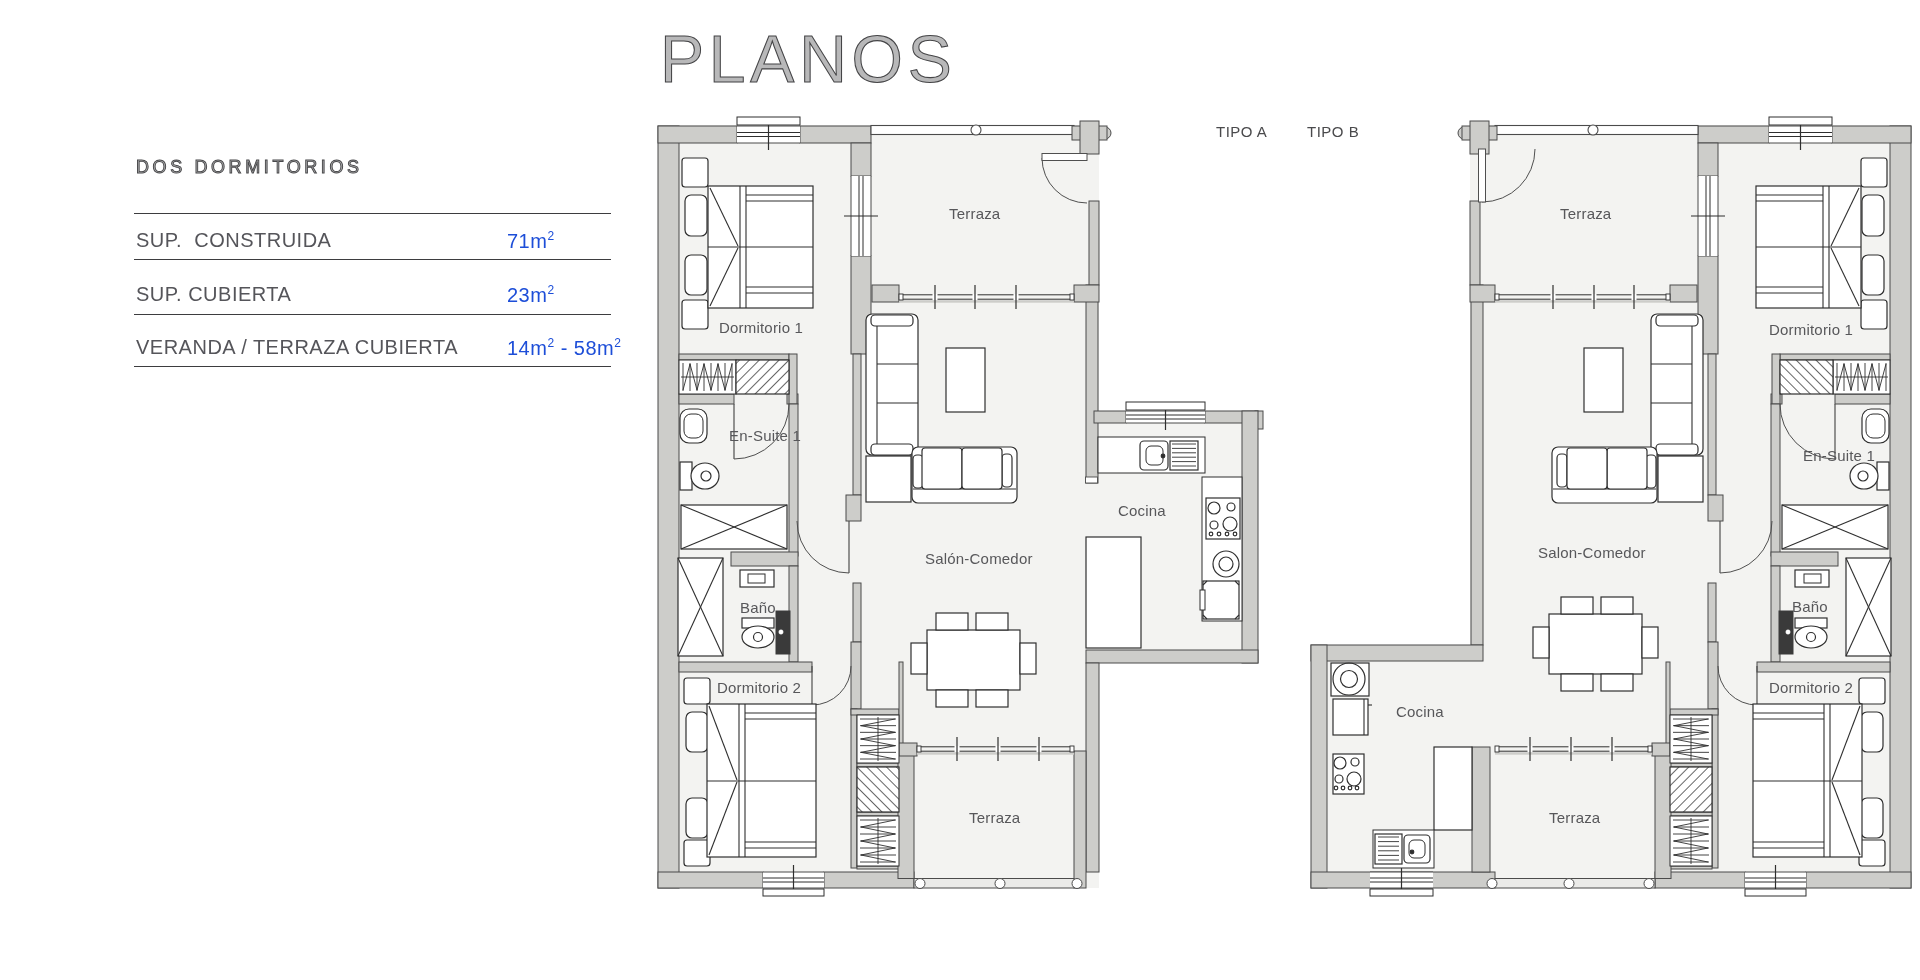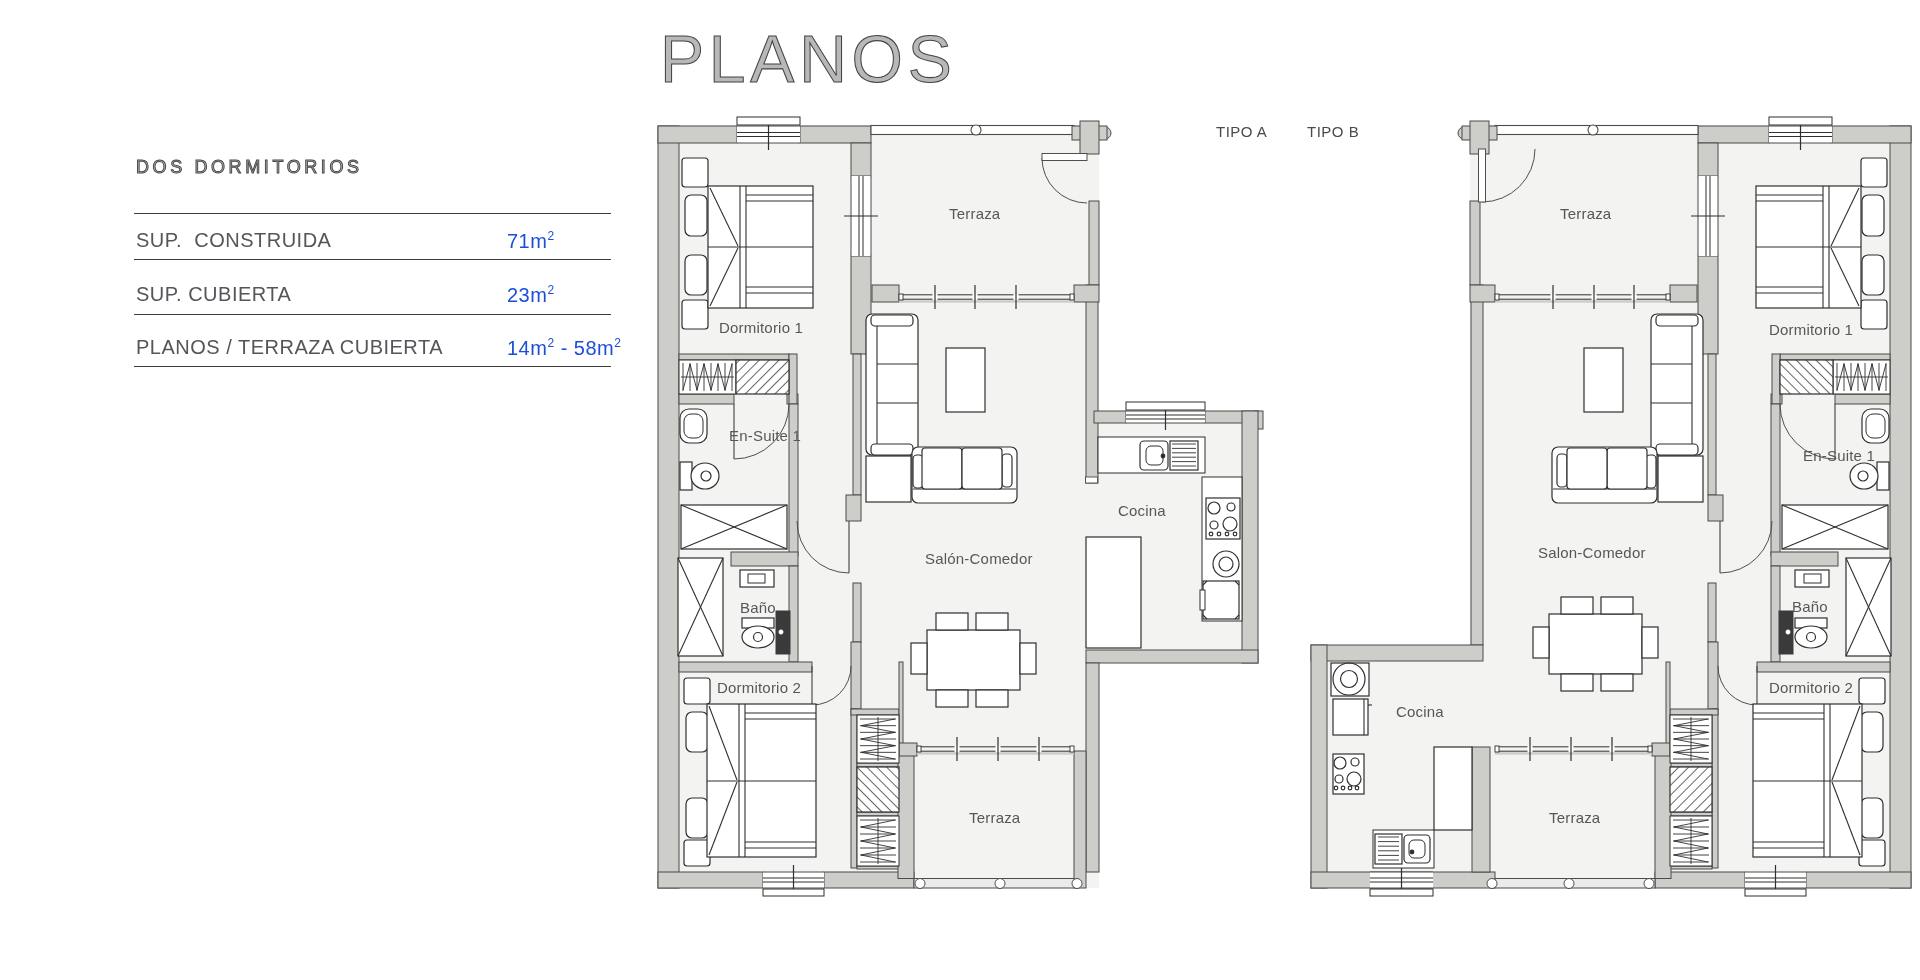--- a/index.html
+++ b/index.html
@@ -19,21 +19,21 @@
 <div class="title">PLANOS</div>
 <div class="hdr">DOS DORMITORIOS</div>
 <div class="hline" style="top:213px"></div>
 <div class="hline" style="top:259px"></div>
 <div class="hline" style="top:313.5px"></div>
 <div class="hline" style="top:365.5px"></div>
 <div class="row" style="top:229px">SUP.&nbsp; CONSTRUIDA</div>
 <div class="val" style="top:229px">71m<sup>2</sup></div>
 <div class="row" style="top:283px">SUP. CUBIERTA</div>
 <div class="val" style="top:283px">23m<sup>2</sup></div>
-<div class="row" style="top:335.5px">PLANOS / TERRAZA CUBIERTA</div>
+<div class="row" style="top:335.5px">VERANDA / TERRAZA CUBIERTA</div>
 <div class="val" style="top:335.5px">14m<sup>2</sup> - 58m<sup>2</sup></div>
 <svg width="1920" height="980" viewBox="0 0 1920 980" style="position:absolute;left:0;top:0">
 <defs>
 <pattern id="hx" width="7" height="7" patternUnits="userSpaceOnUse" patternTransform="rotate(45)">
   <rect width="7" height="7" fill="#ffffff"></rect>
   <line x1="0" y1="0" x2="0" y2="7" stroke="#3f3f3f" stroke-width="1.6"></line>
 </pattern>
 <pattern id="hx2" width="7" height="7" patternUnits="userSpaceOnUse" patternTransform="rotate(-45)">
   <rect width="7" height="7" fill="#ffffff"></rect>
   <line x1="0" y1="0" x2="0" y2="7" stroke="#3f3f3f" stroke-width="1.6"></line>

